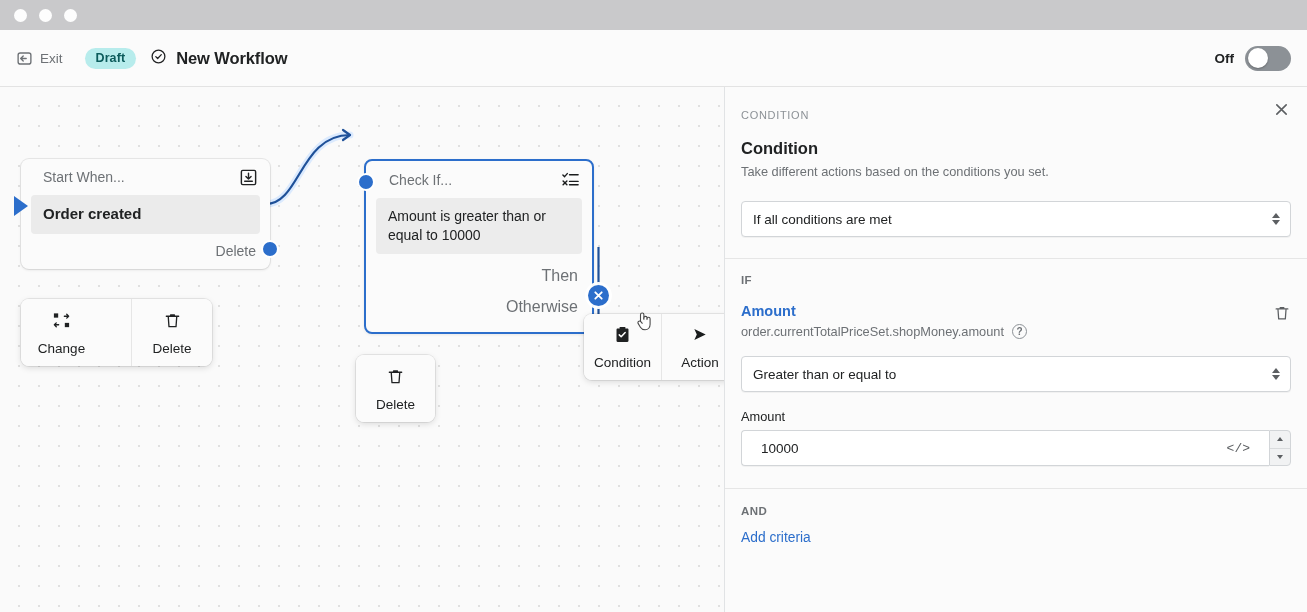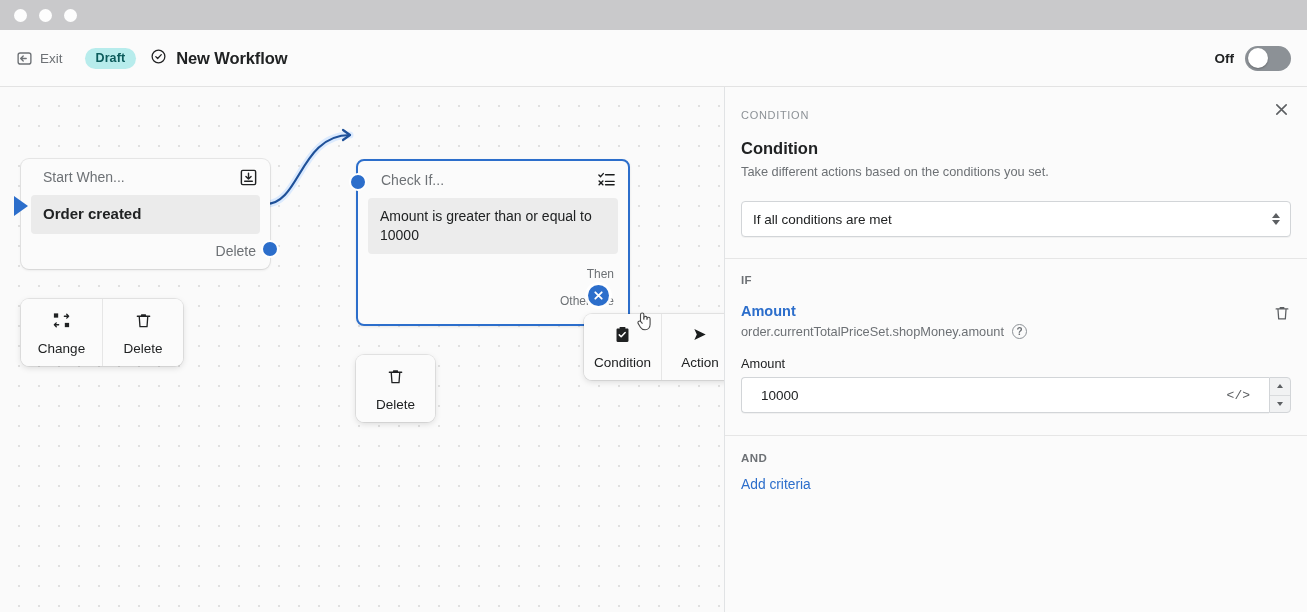--- a/index.html
+++ b/index.html
@@ -115,48 +115,48 @@
   .start-arrow {
     position: absolute; left: -7px; top: 37px;
     width: 0; height: 0;
     border-top: 10px solid transparent;
     border-bottom: 10px solid transparent;
     border-left: 14px solid #2c6ecb;
   }
 
   
   #check-node {
-    left: 356px; top: 72px; width: 274px;
+    left: 364px; top: 72px; width: 230px;
     border: 2px solid #2c6ecb;
     background: #fbfbfb;
     box-shadow: 0 1px 3px rgba(0,0,0,.08);
   }
   #check-node .node-head { height: 37px; padding-left: 23px; }
   #check-node .node-body { background: #ececec; }
   .row-then, .row-otherwise {
-    text-align: right; font-size: 12px; color: #6d7175;
+    text-align: right; font-size: 16px; color: #6d7175;
     padding: 13px 14px 0;
   }
   .row-otherwise { padding-bottom: 16px; }
 
   
   .toolbar {
     position: absolute; display: flex;
     background: #fbfbfb; border-radius: 8px;
     box-shadow: 0 0 0 1px rgba(0,0,0,.07), 0 2px 6px rgba(0,0,0,.13);
     overflow: hidden;
   }
   .tb-btn {
     width: 81px; padding: 12px 4px 10px;
     display: flex; flex-direction: column; align-items: center; gap: 7px;
     cursor: pointer; background: #fbfbfb;
   }
   .tb-btn + .tb-btn { border-left: 1px solid #e6e6e6; }
   .tb-label { font-size: 13.5px; color: #202223; }
-  #start-toolbar { left: 21px; top: 212px; }
+  #start-toolbar { left: 21px; top: 212px; gap: 29px; }
   #check-toolbar { left: 356px; top: 268px; }
   #check-toolbar .tb-btn { width: 79px; }
   #branch-toolbar { left: 584px; top: 227px; }
   #branch-toolbar .tb-btn { width: 77px; padding-top: 11px; }
 
   
   .branch-x {
     position: absolute; left: 588px; top: 198px;
     width: 21px; height: 21px; border-radius: 50%;
     background: #2c6ecb; color: #fff;
@@ -473,20 +473,27 @@
           <span class="help-icon">?</span>
         </div>
       </div>
       <div class="trash-btn">
         <svg width="18" height="18" viewBox="0 0 20 20" fill="none" stroke="#5c5f62" stroke-width="1.4">
           <path d="M3.5 5.5h13M8 5.5V4h4v1.5M5.5 5.5l.8 11h7.4l.8-11" stroke-linecap="round" stroke-linejoin="round"></path>
         </svg>
       </div>
     </div>
 
+    <div class="select" style="margin-top:17px;">
+      <span>Greater than or equal to</span>
+      <span class="caret">
+        <span class="tri-up"></span>
+          <span class="tri-dn"></span>
+      </span>
+    </div>
 
     <div class="label-sm">Amount</div>
 
     <div class="numfield">
       <div class="inp">
         <span>10000</span>
         <span class="code-glyph">&lt;/&gt;</span>
       </div>
       <div class="stepper">
         <div class="step">

